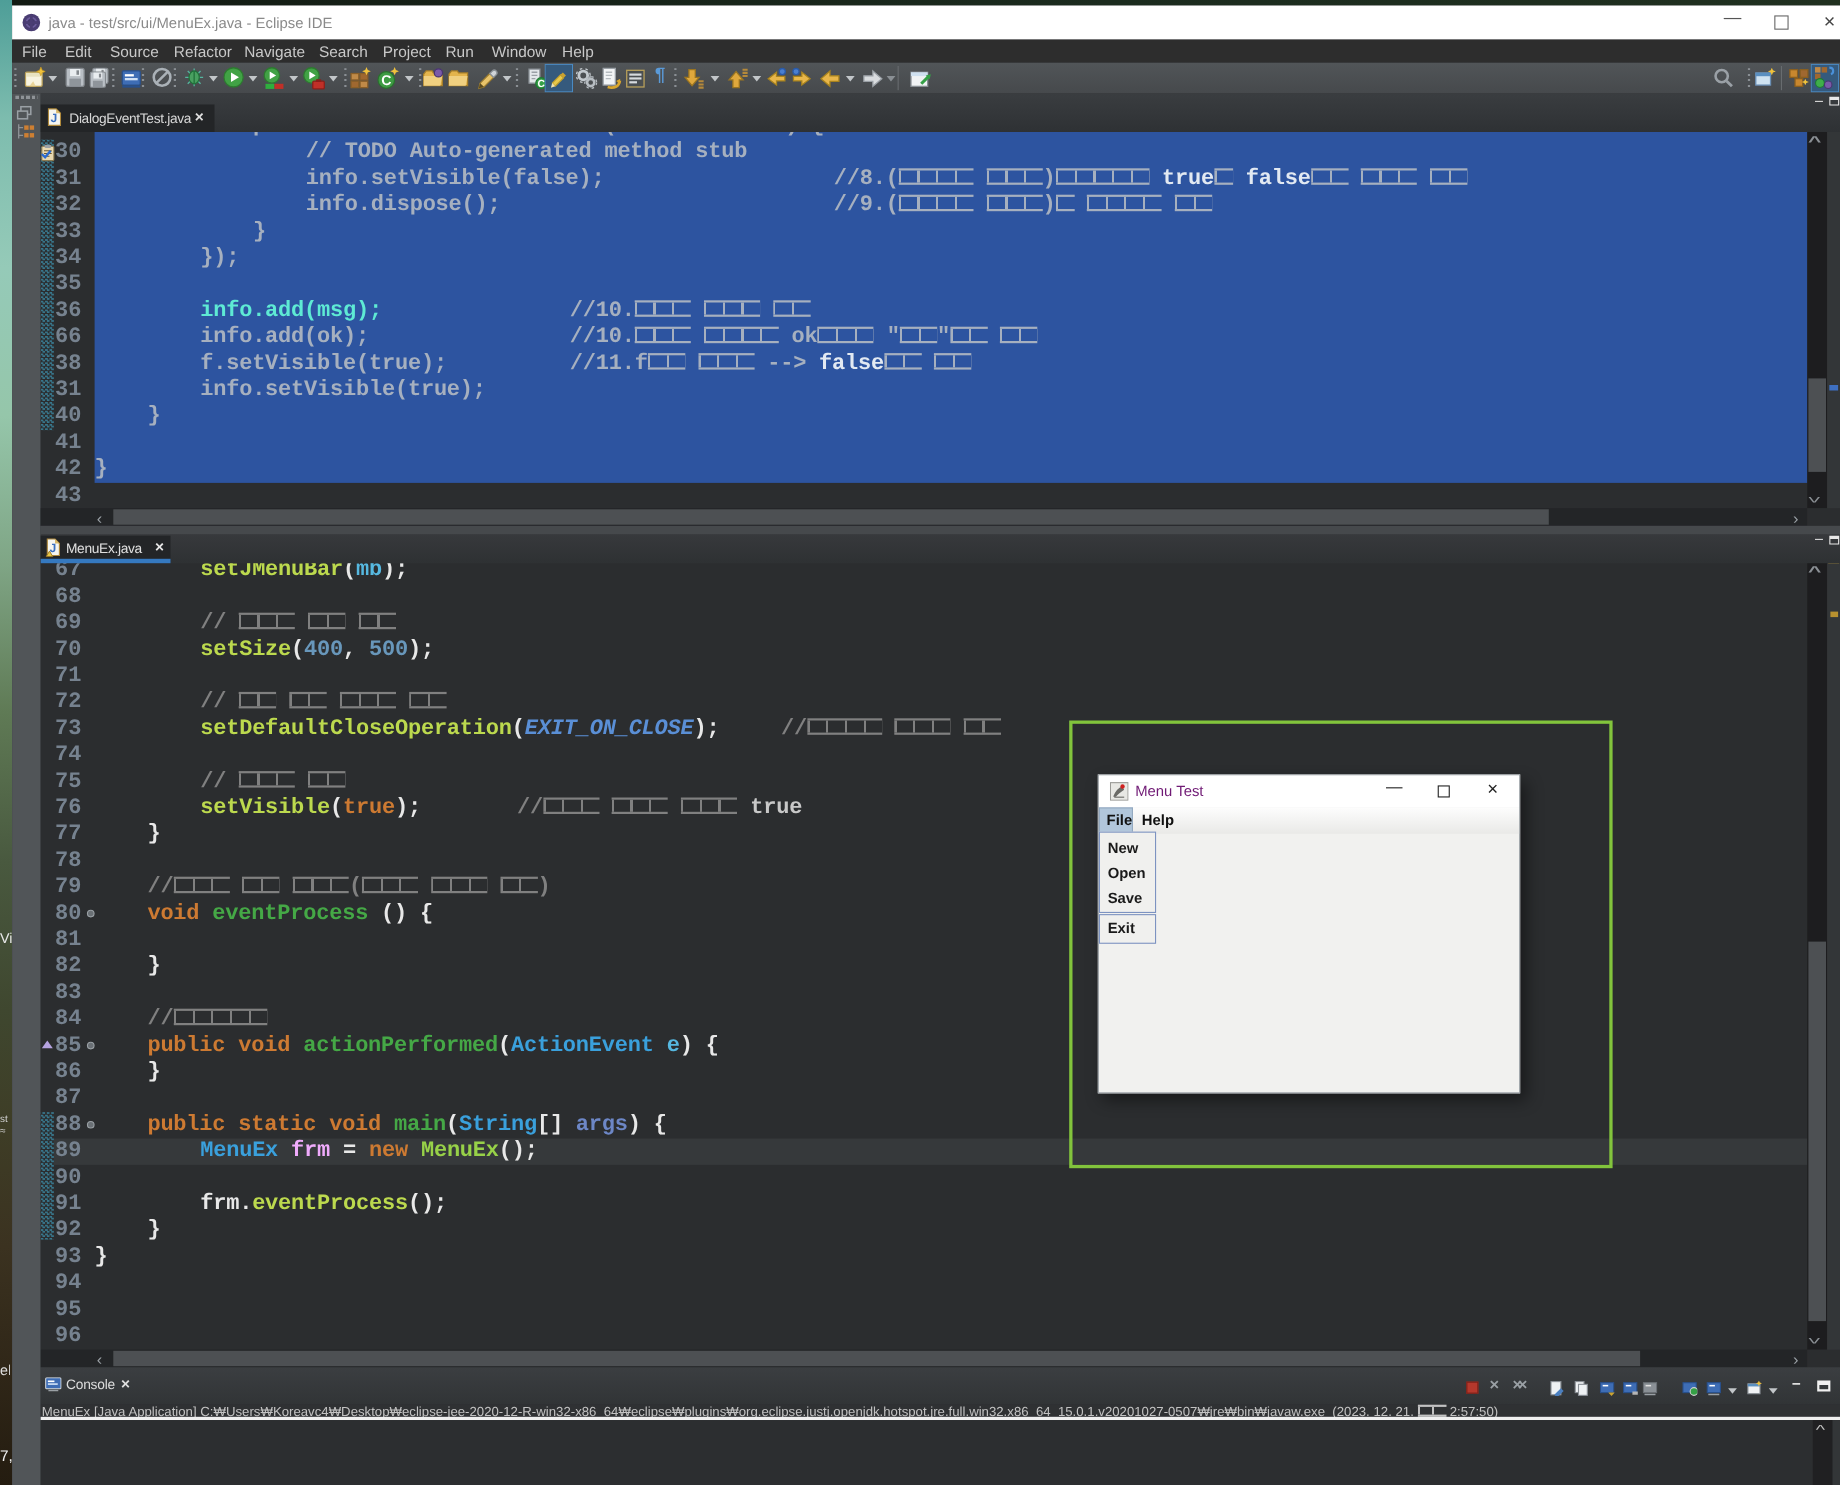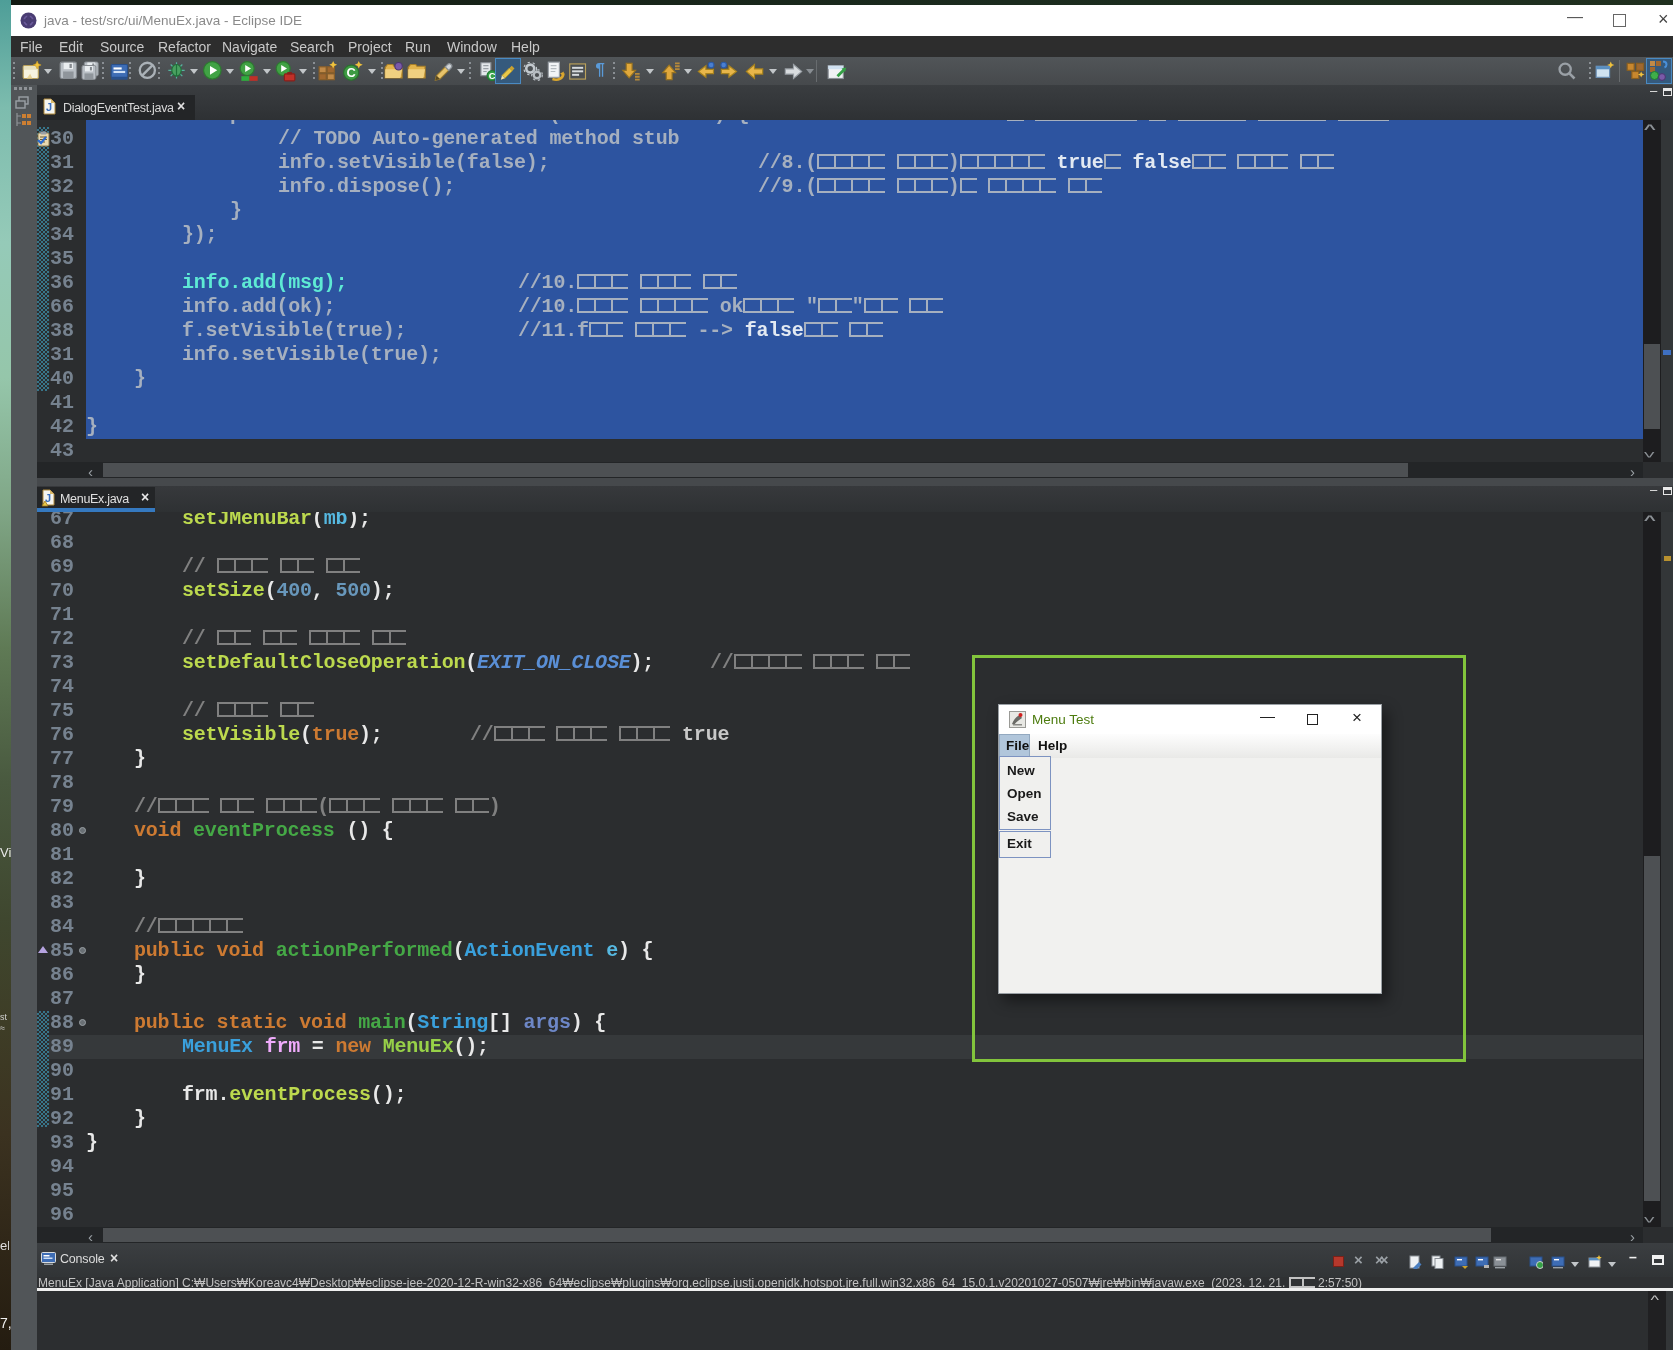--- a/index.html
+++ b/index.html
@@ -473,21 +473,21 @@
   </div>
 <div class="abs" style="left:972px;top:655px;width:494px;height:407px;border:3px solid #82c43c"></div>
 <div class="abs" style="left:998px;top:704px;width:384px;height:290px;background:#f1f1ef;border:1px solid #9aa0a5;box-shadow:5px 7px 14px rgba(0,0,0,0.45)">
  <div class="abs" style="left:0;top:0;width:100%;height:29px;background:#fff"></div>
  <svg class="abs" style="left:10px;top:6px" width="17" height="17" viewBox="0 0 17 17">
    <rect x="0.5" y="0.5" width="16" height="16" fill="#e8e8e4" stroke="#9a9a96"></rect>
    <path d="M3 13c2-5 5-8 8-9l2 3c-3 2-6 4-8 7z" fill="#6a6a66"></path>
    <path d="M4 13h9v1.5H4z" fill="#8a8a86"></path>
    <circle cx="11.5" cy="4" r="2" fill="#d02020"></circle>
  </svg>
- <span class="abs" style="left:33px;top:7px;font-size:13.5px;color:#4d7c0f">Menu Test</span>
+ <span class="abs" style="left:33px;top:7px;font-size:13.5px;color:#701a75">Menu Test</span>
  <span class="abs" style="left:261px;top:2px;font-size:15px;color:#222">—</span>
  <span class="abs" style="left:308px;top:8.5px;width:11px;height:11px;border:1.6px solid #222"></span>
  <span class="abs" style="left:353px;top:3px;font-size:17px;color:#222">×</span>
  <div class="abs" style="left:0;top:29px;width:100%;height:24px;background:linear-gradient(#fdfdfd,#e9e9e7)"></div>
  <div class="abs" style="left:0;top:29px;width:31px;height:24px;background:#b1c6db;border:1px solid #93a9c0"></div>
  <span class="abs" style="left:7px;top:33px;font-size:13.5px;font-weight:bold;color:#111">File</span>
  <span class="abs" style="left:39px;top:33px;font-size:13.5px;font-weight:bold;color:#111">Help</span>
 </div>
 <div class="abs" style="left:999px;top:756px;width:52px;height:74px;background:#f0f0ee;border:1px solid #7d93c1">
  <span class="abs" style="left:7px;top:6px;font-size:13.5px;font-weight:bold;color:#1a1a1a">New</span>

